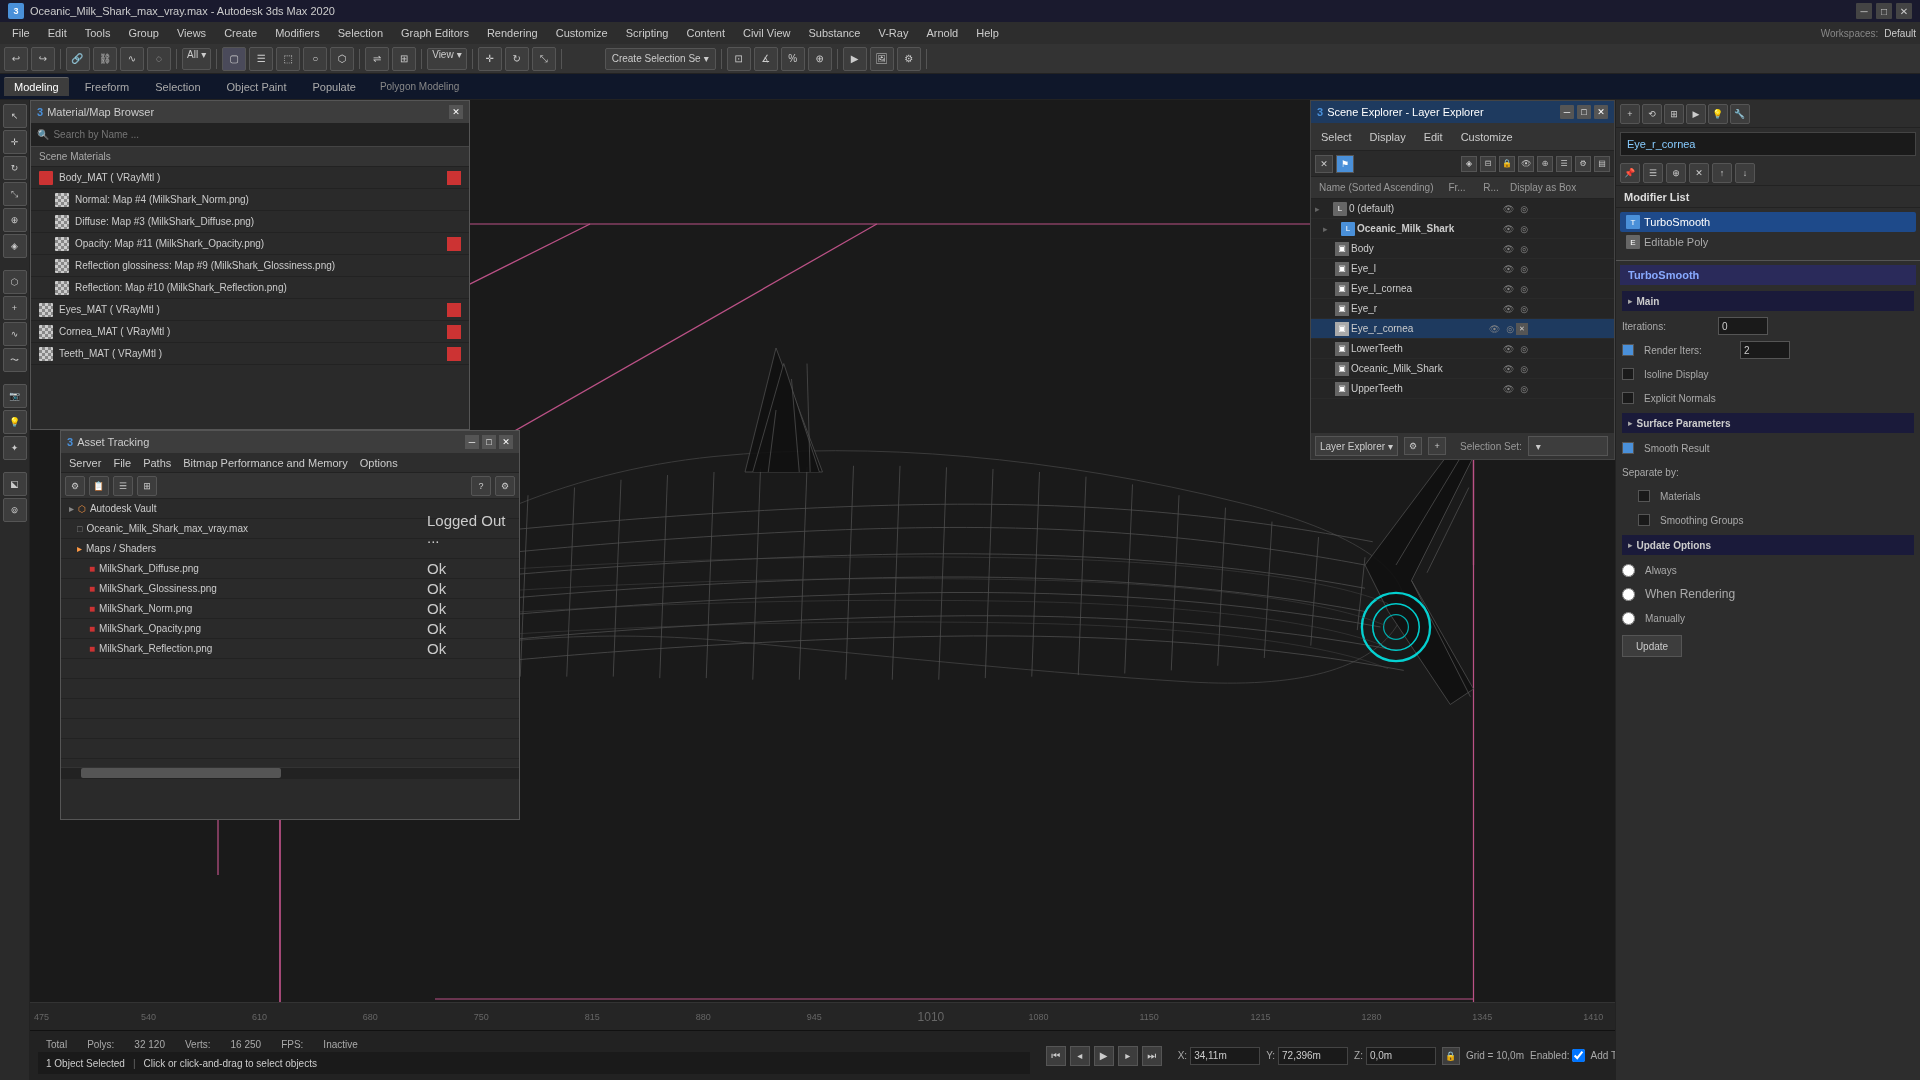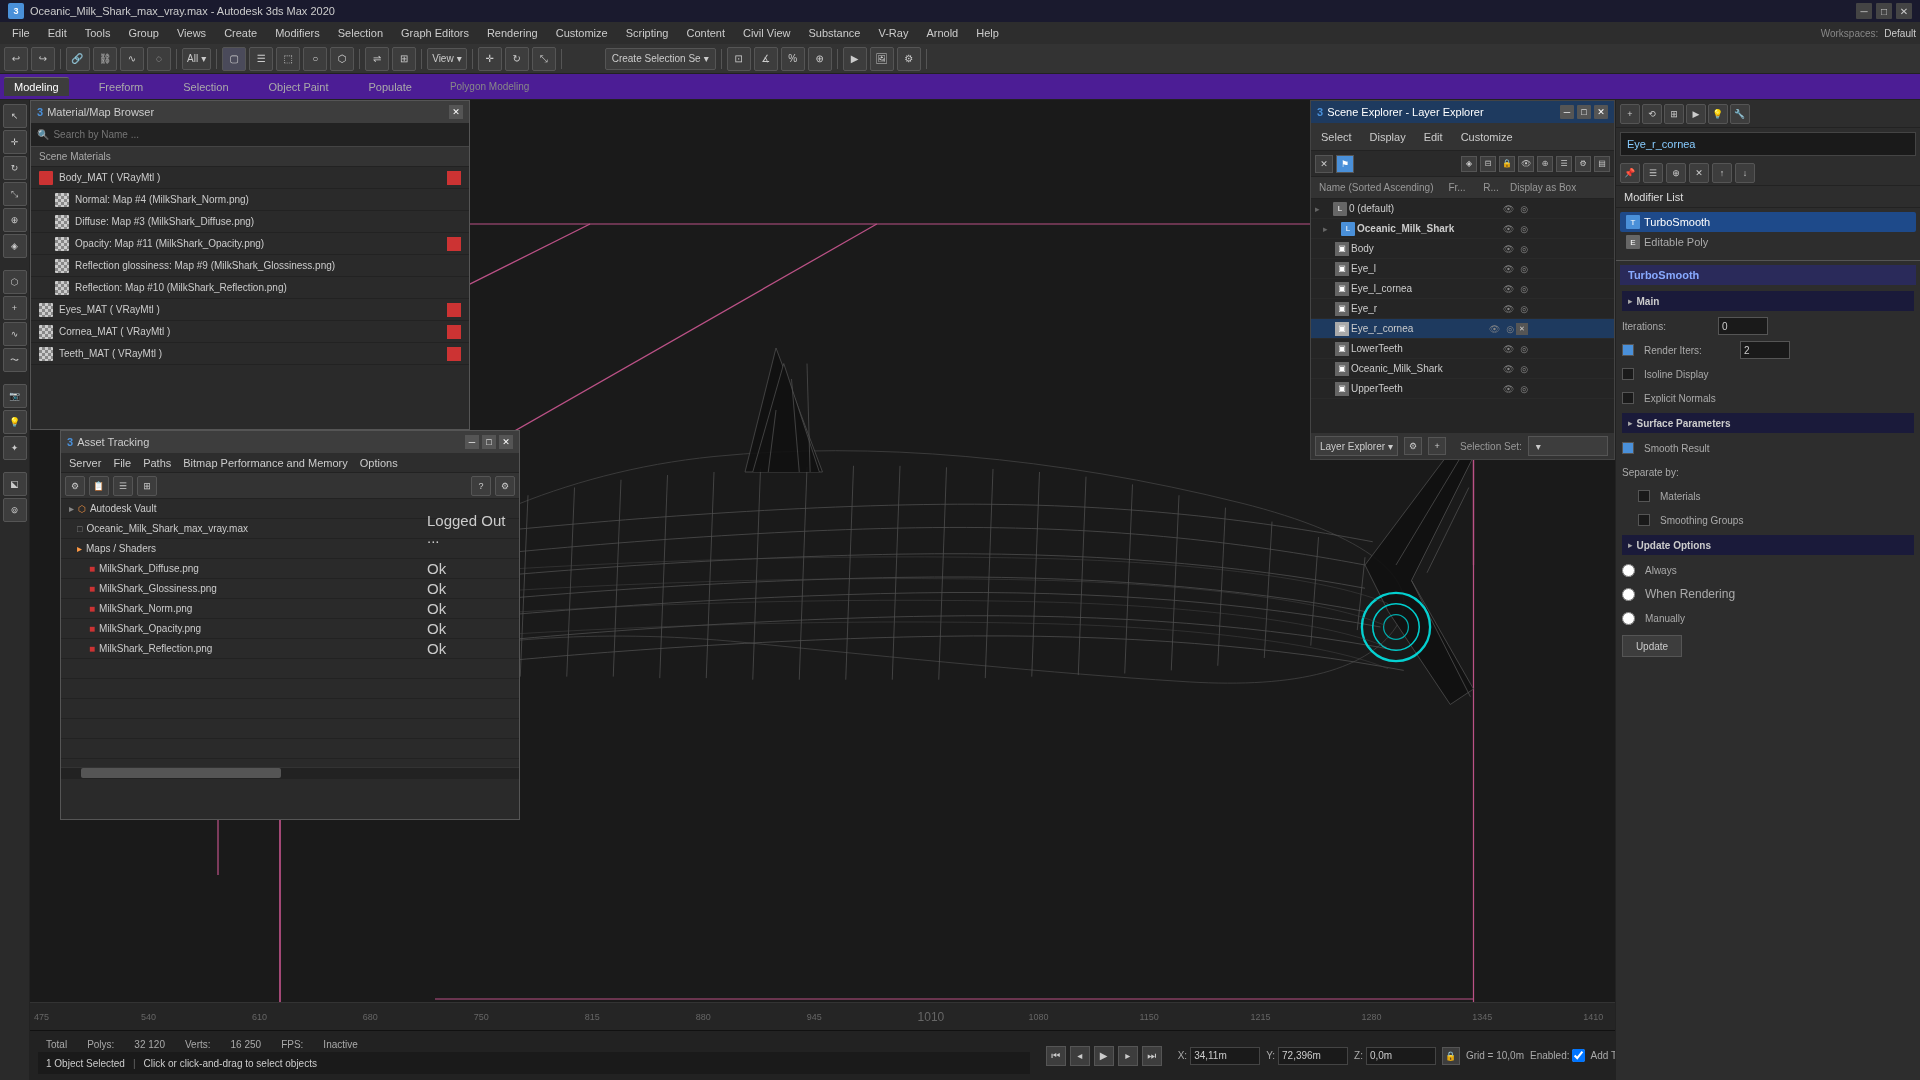--- a/index.html
+++ b/index.html
@@ -96,50 +96,50 @@
       border-radius: 2px;
     }
     .toolbar-separator { width: 1px; height: 20px; background: #555; margin: 0 2px; }
     .toolbar-dropdown {
       height: 22px;
       background: #3d3d3d;
       border: 1px solid #555;
       color: #ccc;
       font-size: 10px;
       padding: 0 4px;
-      display: flex; align-items: center; gap: 3px;
+      display: flex; gap: 3px;
       cursor: pointer;
       border-radius: 2px;
     }
     .create-selection-btn {
       height: 22px;
       background: #3d3d3d;
       border: 1px solid #555;
       color: #ccc;
       font-size: 10px;
       padding: 0 6px;
       display: flex; align-items: center; gap: 3px;
       cursor: pointer;
       border-radius: 2px;
       margin-left: 38px;
     }
 
     
     #secondary-toolbar {
       width: 100%;
       height: 26px;
-      background: #4c1d95;
+      background: #0f172a;
       display: flex;
       align-items: center;
       padding: 0 4px;
       position: absolute;
       top: 74px;
       left: 0;
       z-index: 100;
-      gap: 20px;
+      gap: 6px;
       border-bottom: 1px solid #222;
     }
     .sec-tab {
       padding: 3px 10px;
       font-size: 11px;
       color: #aaaaaa;
       cursor: pointer;
       border-radius: 2px 2px 0 0;
     }
     .sec-tab.active {
@@ -473,21 +473,21 @@
       border-radius: 2px;
     }
     .rp-modifier-title {
       height: 22px;
       background: #2d2d2d;
       display: flex;
       align-items: center;
       padding: 0 8px;
       font-size: 11px;
       color: #dddddd;
-      font-weight: normal;
+      font-weight: bold;
       border-bottom: 1px solid #222;
     }
     .rp-modifier-list {
       padding: 4px;
     }
     .rp-modifier-item {
       height: 20px;
       display: flex;
       align-items: center;
       padding: 0 6px;

